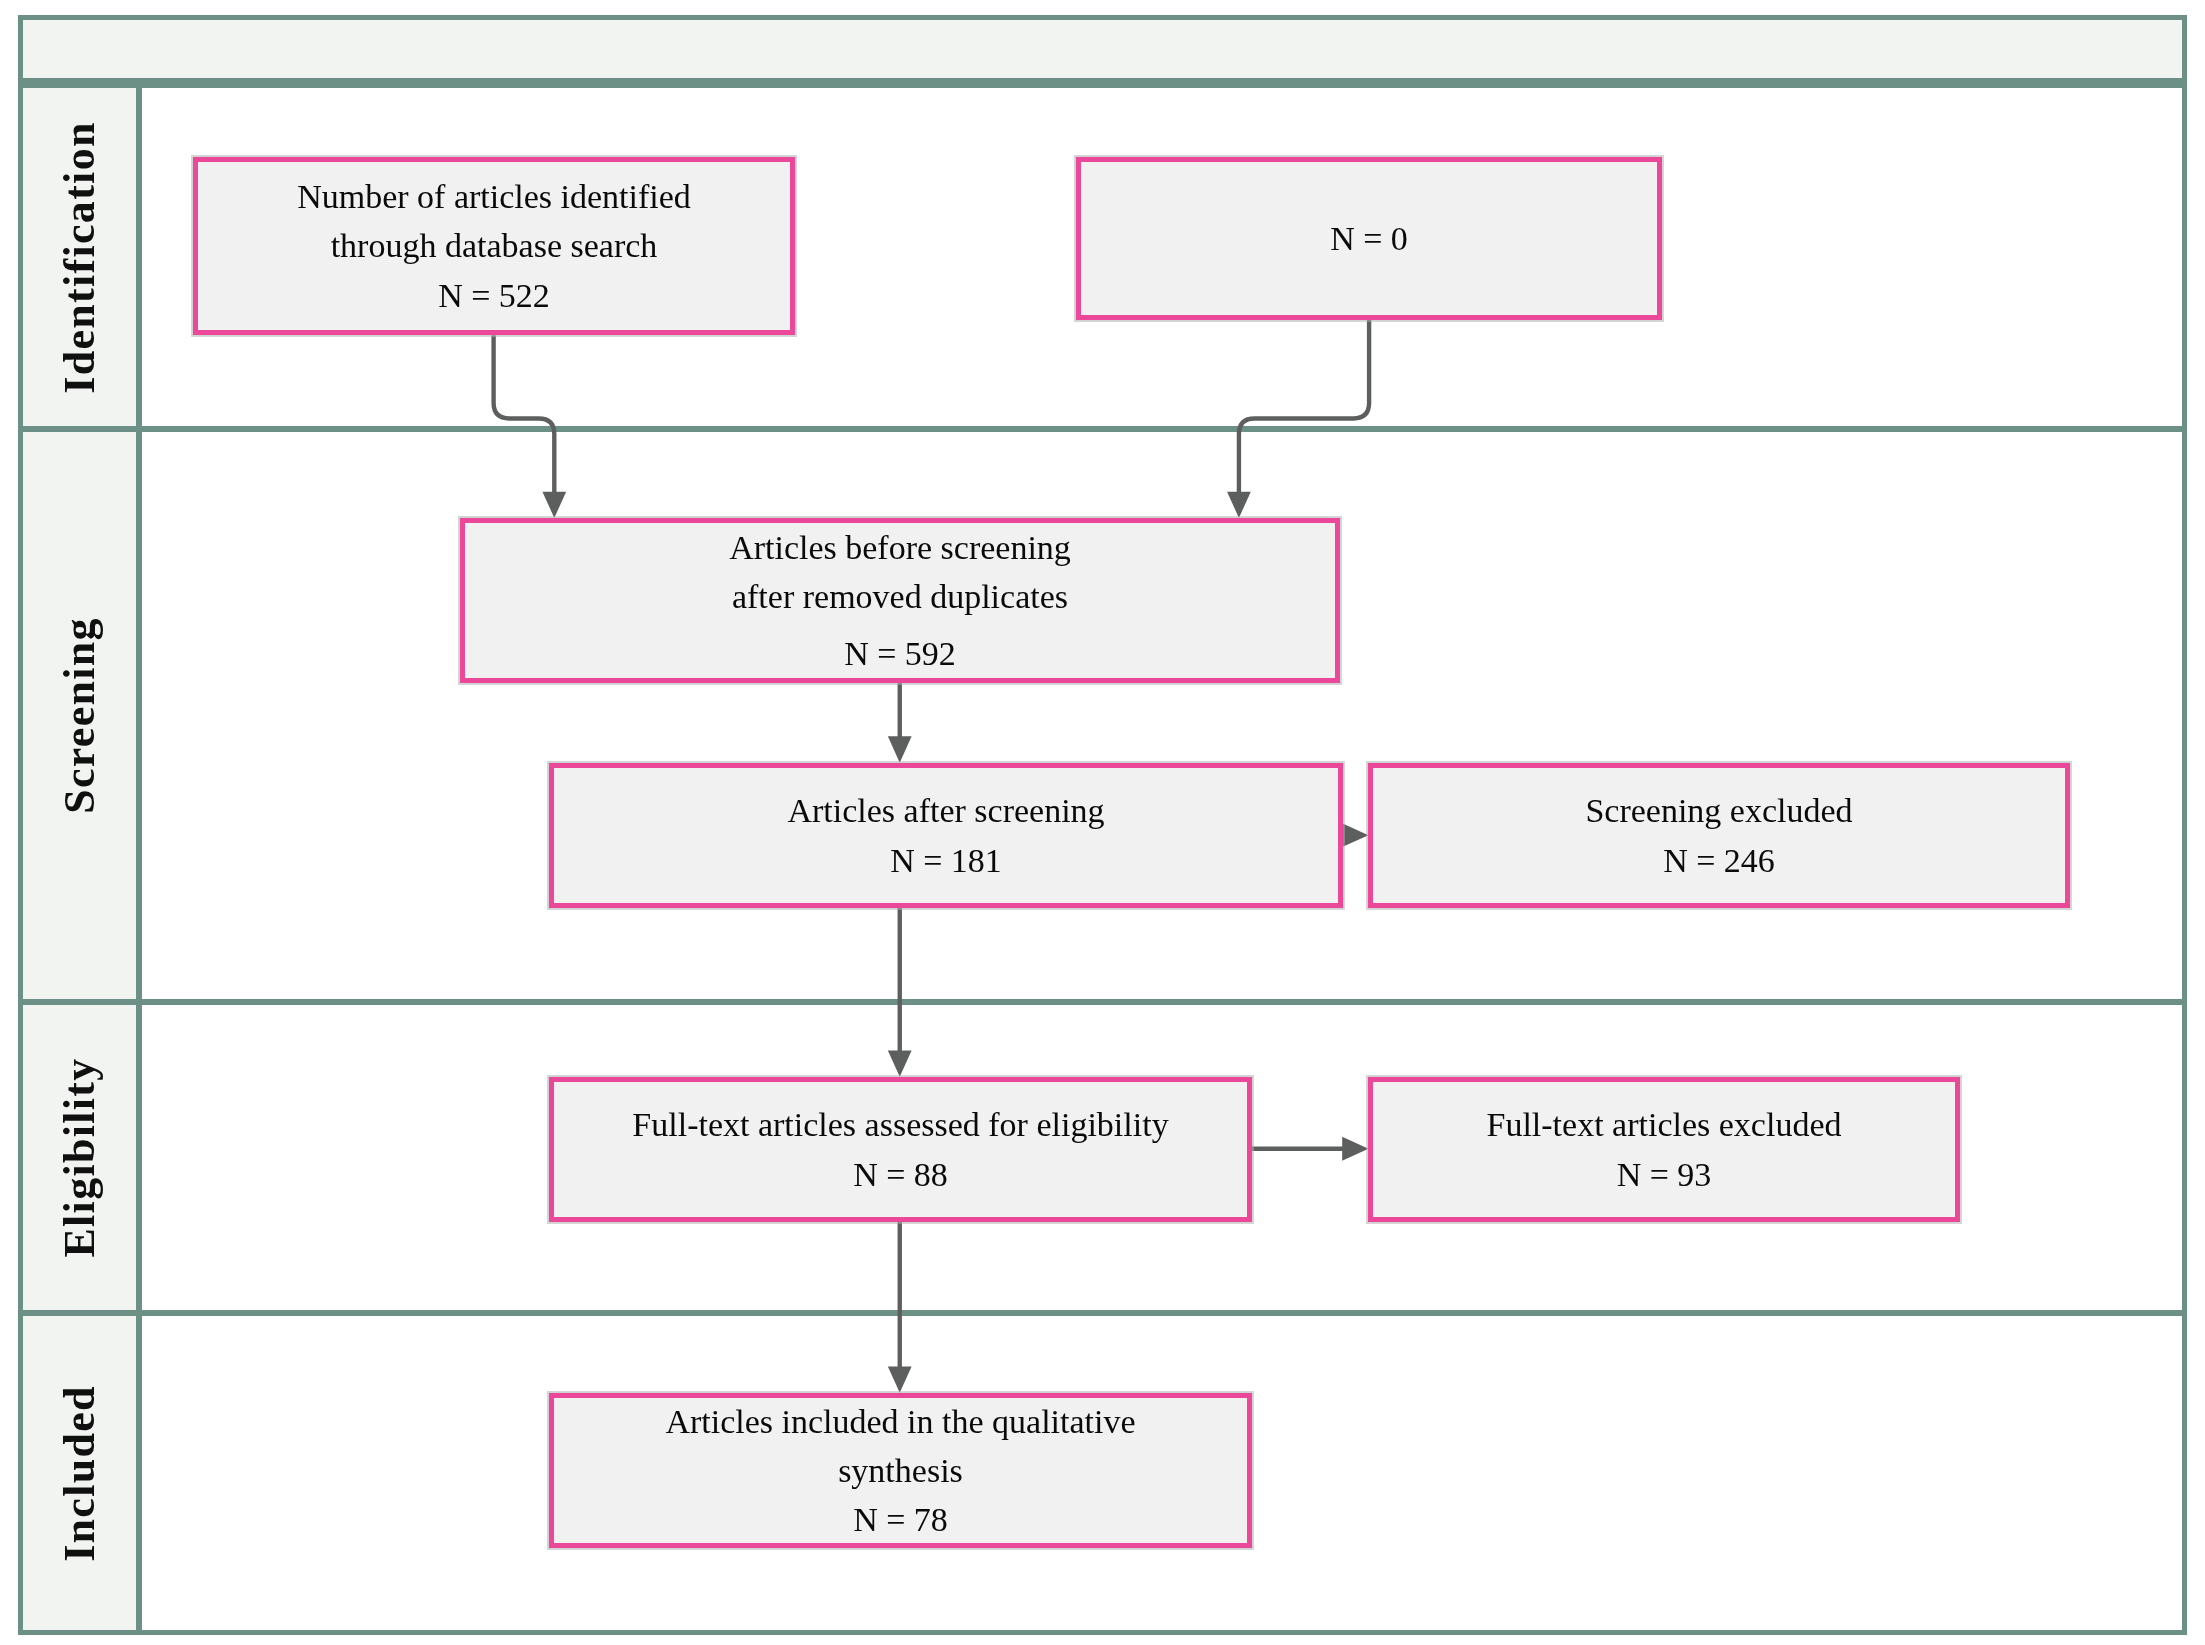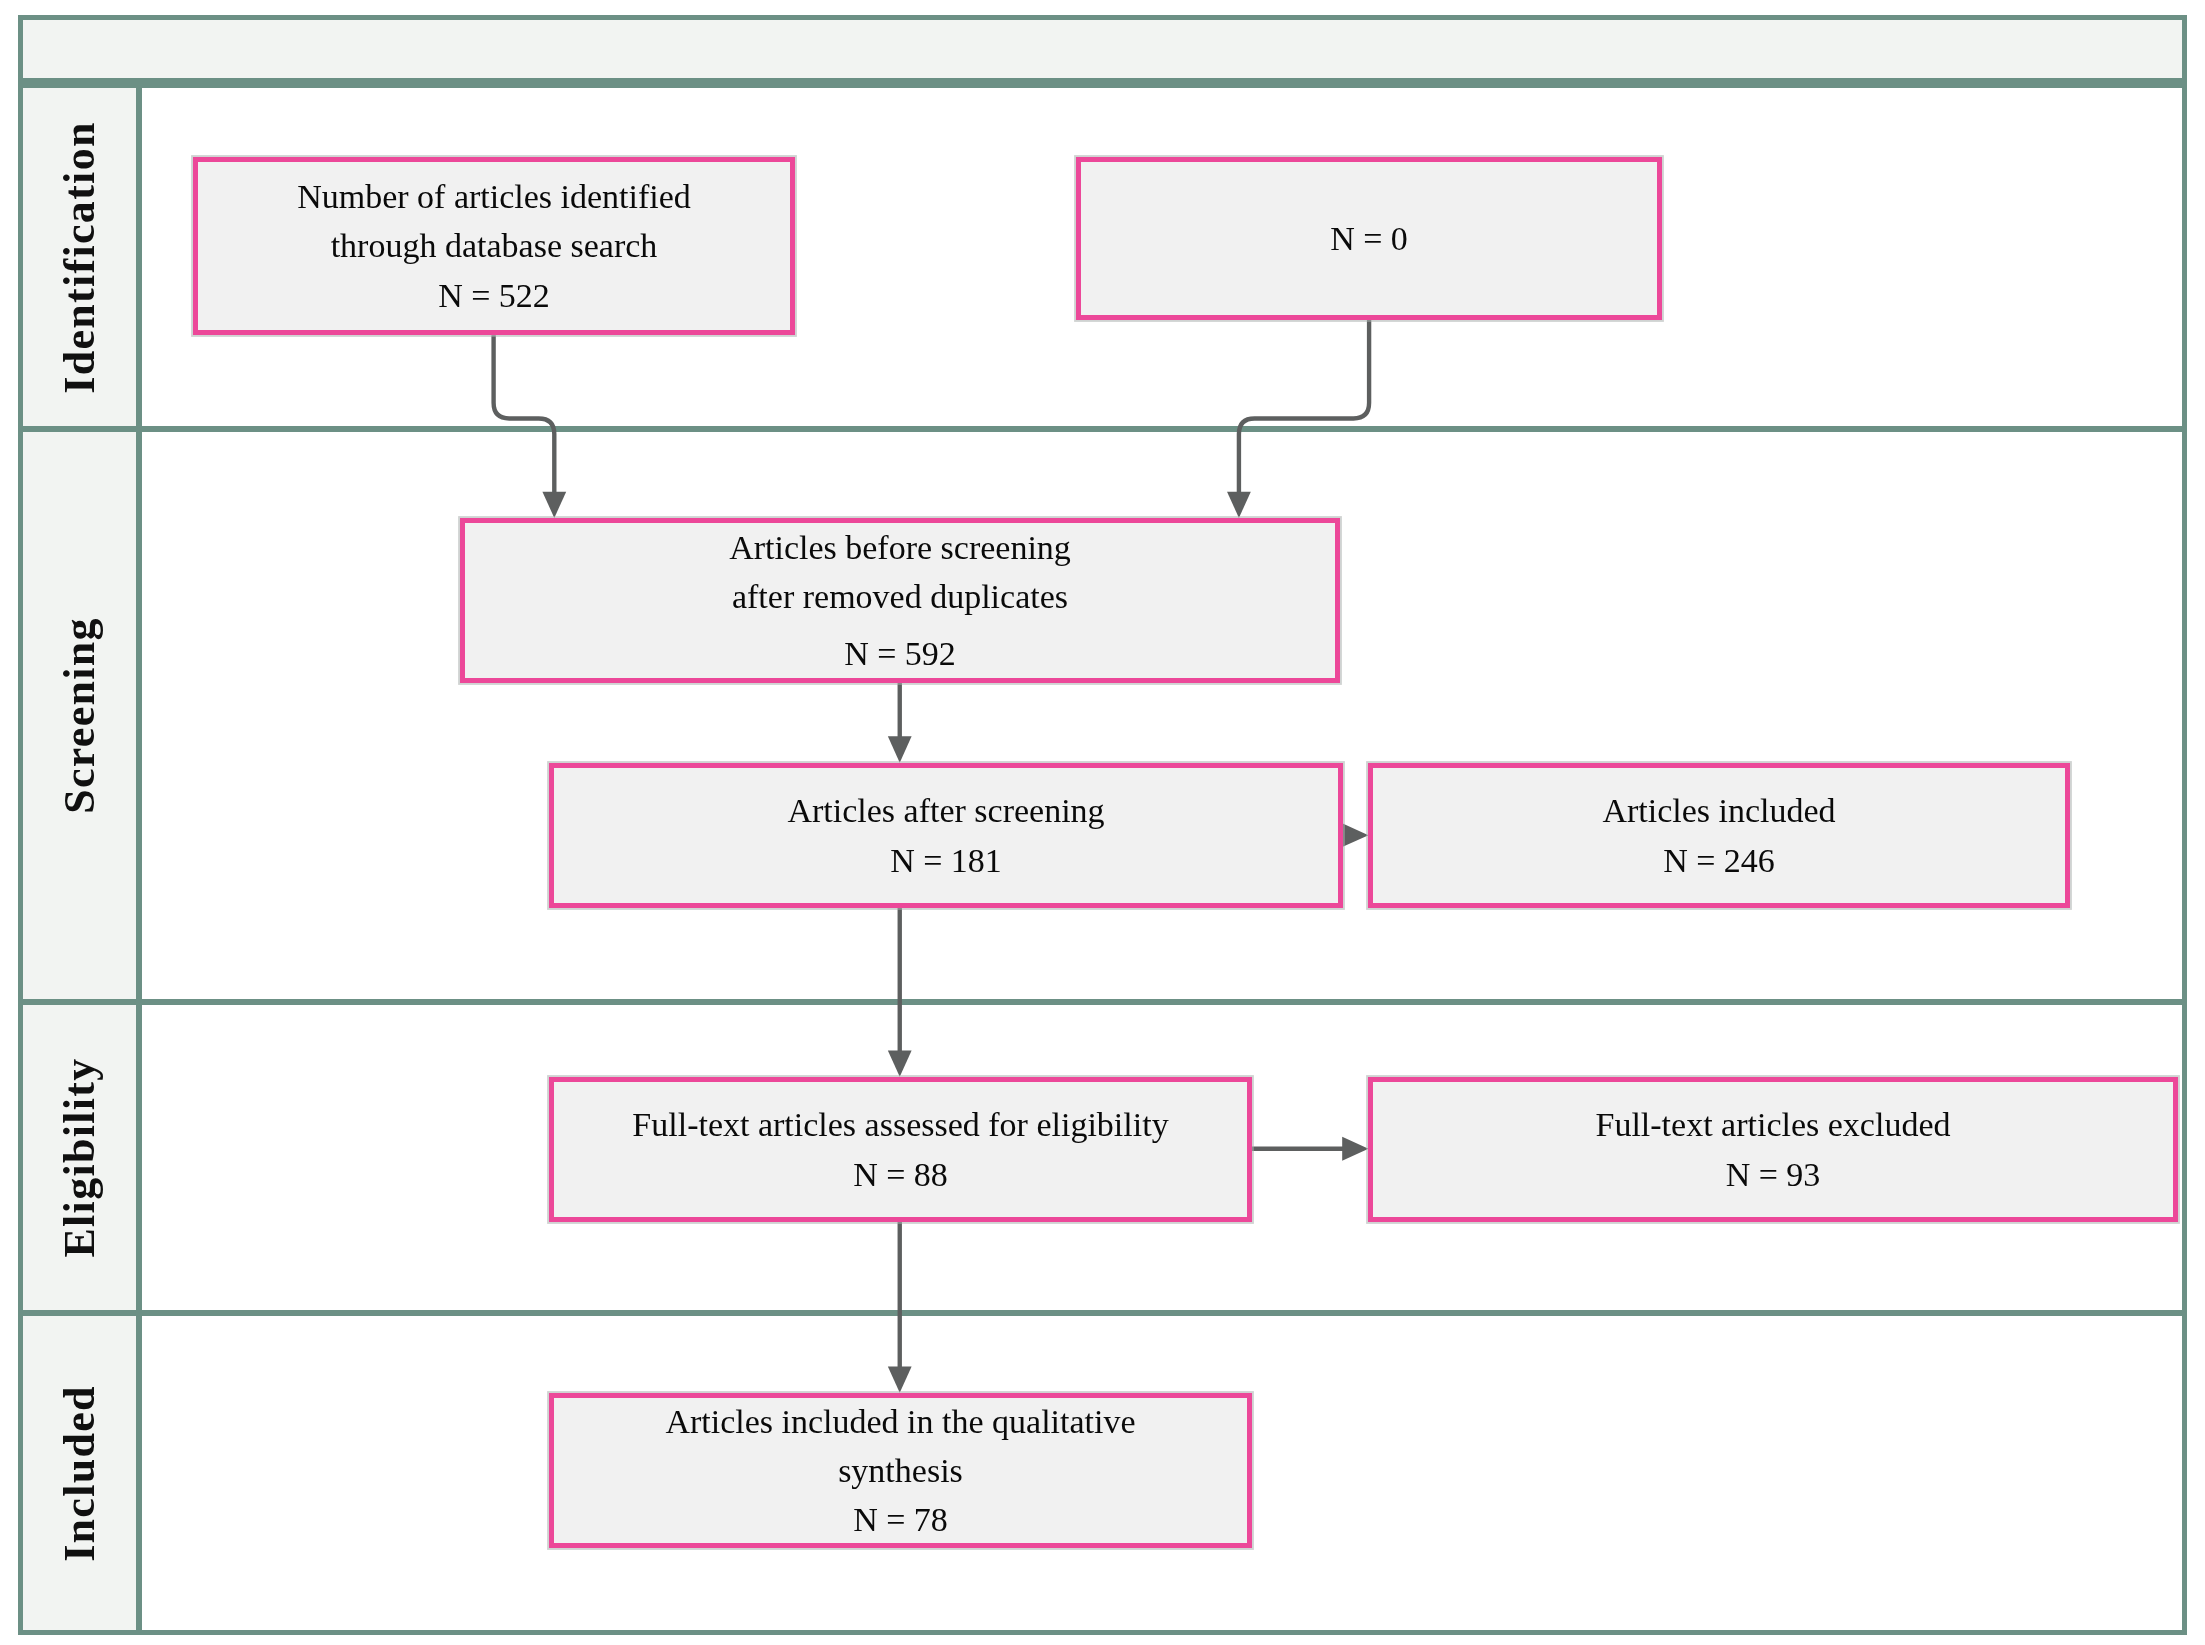--- a/index.html
+++ b/index.html
@@ -38,21 +38,21 @@
     box-shadow:0 0 0 1.9px rgba(170,175,173,.55);
     display:flex; flex-direction:column; align-items:center; justify-content:center;
     text-align:center; font-size:34px; line-height:1.45; padding:0 8.8px; }
   .box-text { white-space:pre-line; }
   .b1 { left:170px;  top:69px;  width:602px;  height:178px; }
   .b2 { left:1053px; top:69px;  width:586px;  height:163px; }
   .b3 { left:437px;  top:430px;  width:880px; height:165px;justify-content:space-between; }
   .b4 { left:526px;  top:675px; width:794px; height:145px; }
   .b5 { left:1345px; top:675px; width:702px; height:145px; }
   .b6 { left:526px;  top:989px; width:703px; height:145px; }
-  .b7 { left:1345px; top:989px; width:810px; height:145px; }
+  .b7 { left:1345px; top:989px; width:592px; height:145px; }
   .b8 { left:526px;  top:1305px; width:703px; height:155px; }
 </style>
 </head>
 <body>
 
 <div class="page">
 
   <div class="header-bar">
     <span></span>
   </div>
@@ -125,21 +125,21 @@
 after removed duplicates</div>
       <div class="box-count">N = 592</div>
     </div>
 
     <div class="box b4">
       <div class="box-text">Articles after screening</div>
       <div class="box-count">N = 181</div>
     </div>
 
     <div class="box b5">
-      <div class="box-text">Articles included</div>
+      <div class="box-text">Screening excluded</div>
       <div class="box-count">N = 246</div>
     </div>
 
     <div class="box b6">
       <div class="box-text">Full-text articles assessed for eligibility</div>
       <div class="box-count">N = 88</div>
     </div>
 
     <div class="box b7">
       <div class="box-text">Full-text articles excluded</div>

